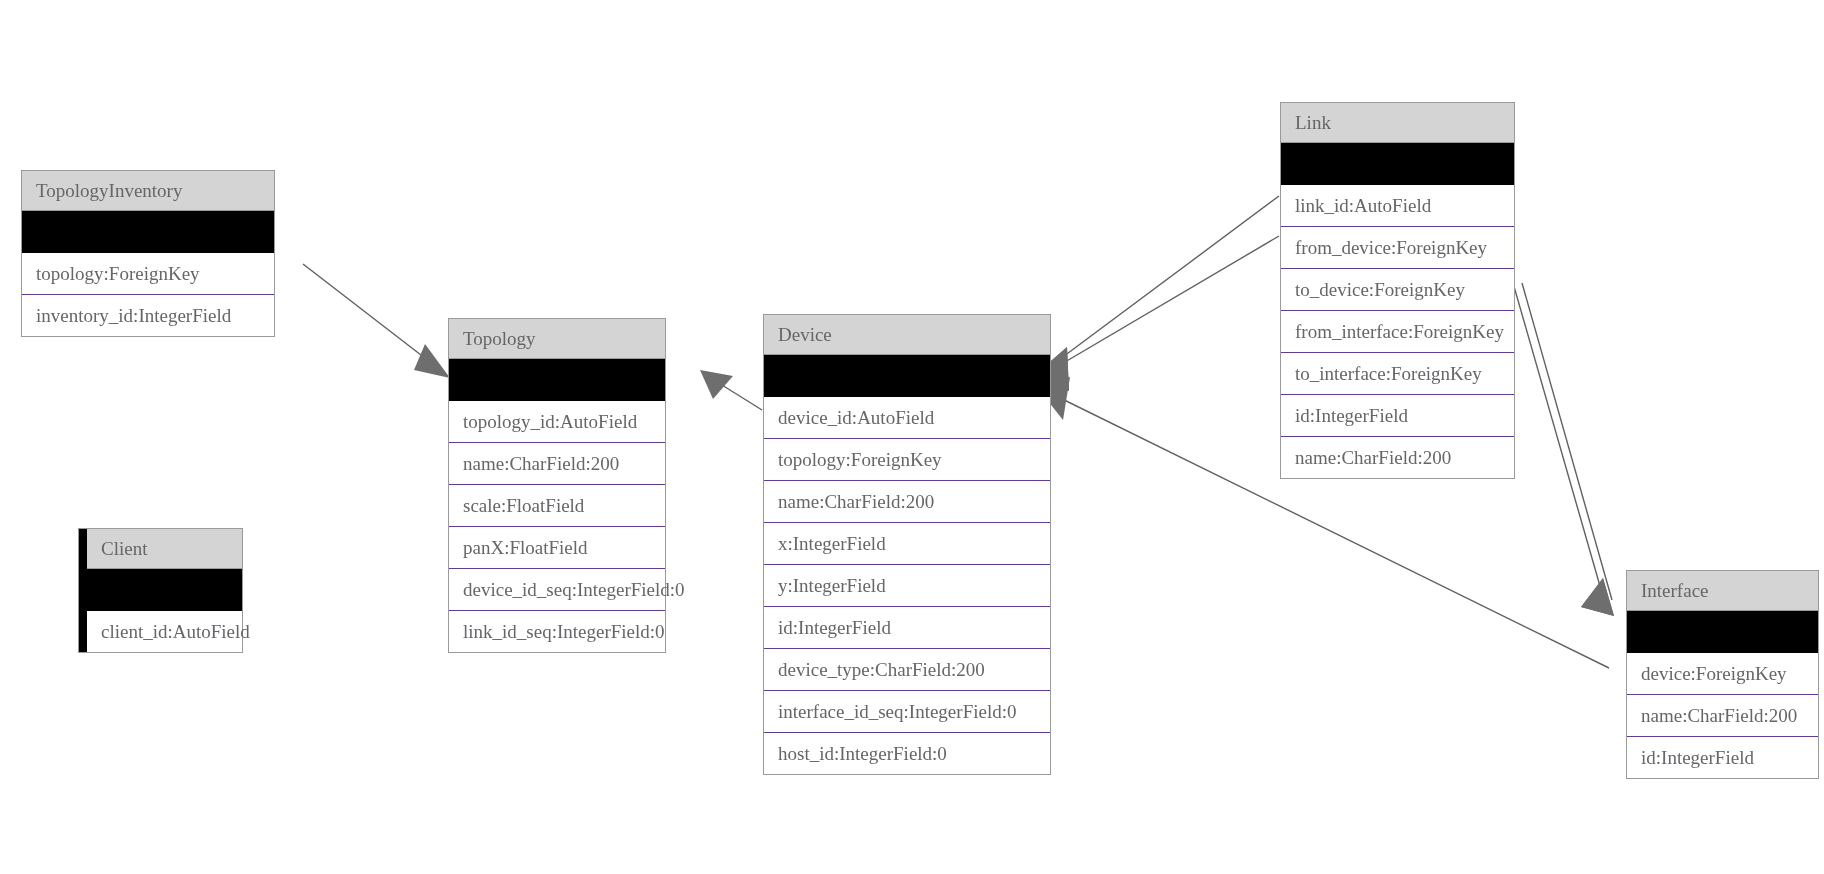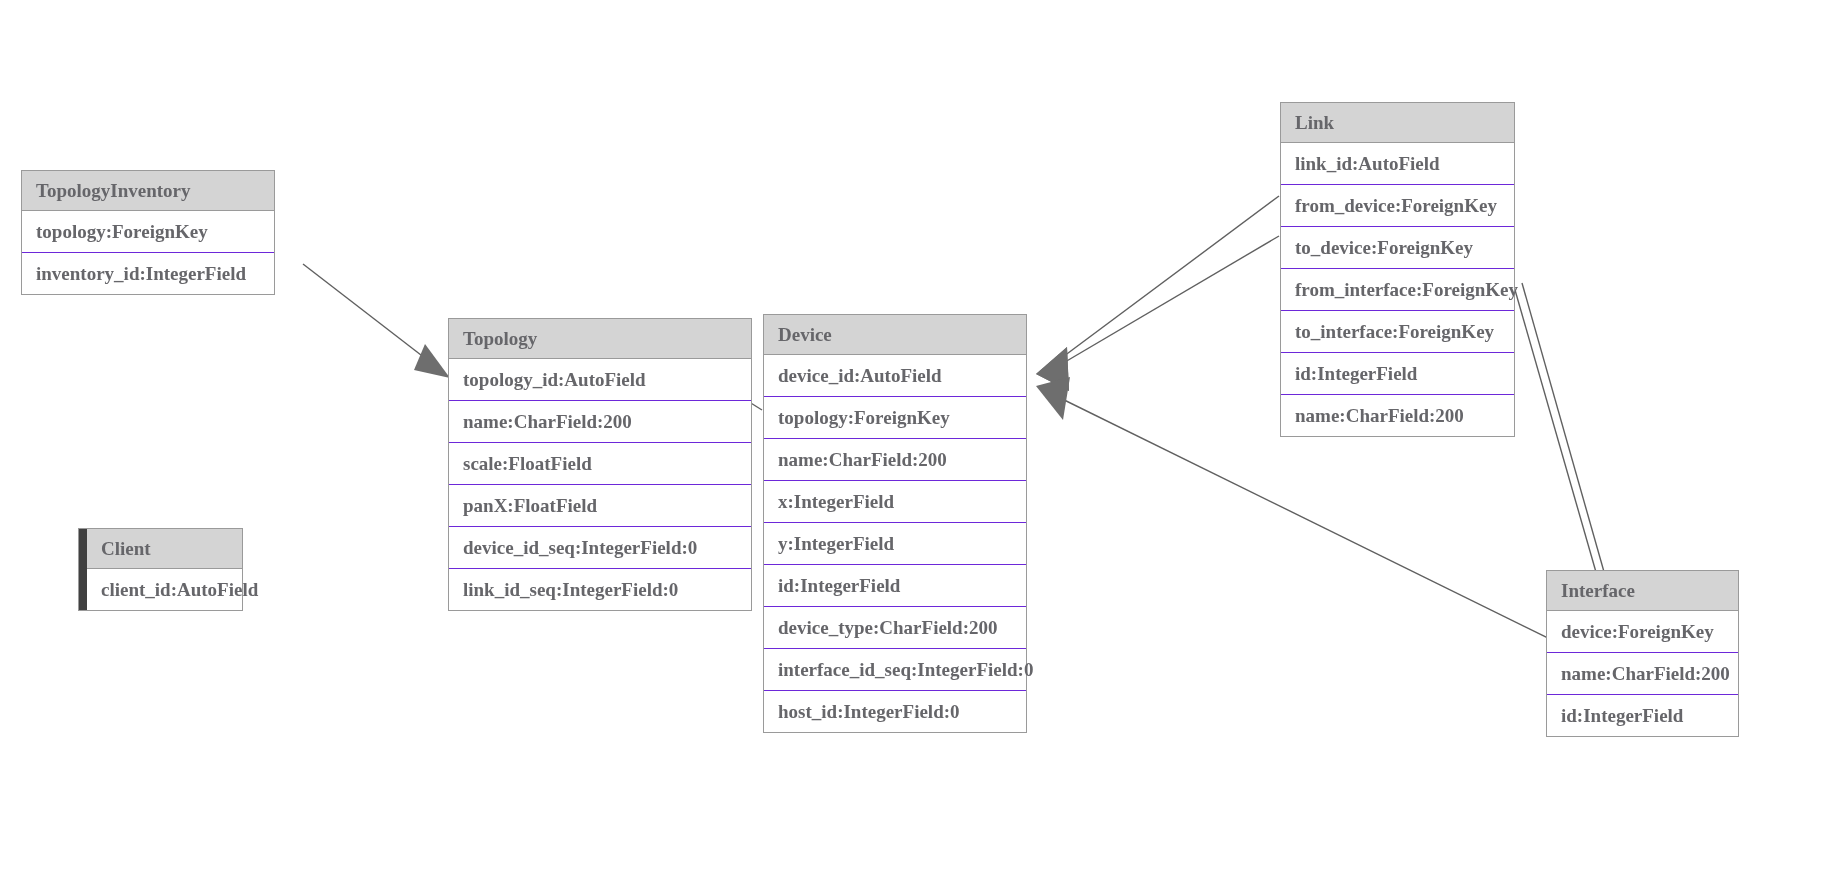--- a/index.html
+++ b/index.html
@@ -22,23 +22,22 @@
     left: 0;
     top: 0;
     width: 1824px;
     height: 874px;
     pointer-events: none;
   }
   .entity {
     position: absolute;
     box-sizing: border-box;
     border: 1px solid #9a9a9a;
-    background: #404040;
+    background: #000000;
     z-index: 2;
-    font-weight: bold;
   }
   .entity-header {
     box-sizing: border-box;
     background: #d4d4d4;
     border-bottom: 1px solid #9a9a9a;
     color: #66666a;
     font-size: 19px;
     line-height: 1;
     padding: 10px 0 10px 14px;
     white-space: nowrap;
@@ -51,20 +50,21 @@
     line-height: 1;
     padding: 11px 0 11px 14px;
     white-space: nowrap;
     background: #ffffff;
   }
   .entity-field:first-of-type {
     border-top: none;
   }
   .entity-fields {
     display: block;
+    margin-top: 42px;
   }
 </style>
 </head>
 <body>
 
 <div id="canvas">
 
   <svg id="edge-layer" viewBox="0 0 1824 874" width="1824" height="874" xmlns="http://www.w3.org/2000/svg">
 
     <g>
@@ -111,32 +111,32 @@
           <div class="entity-field">topology:ForeignKey</div>
           <div class="entity-field">inventory_id:IntegerField</div>
         </div>
       </div>
       <div class="entity" style="left: 78px; top: 528px; width: 165px; padding-left: 8px;">
         <div class="entity-header">Client</div>
         <div class="entity-fields">
           <div class="entity-field">client_id:AutoField</div>
         </div>
       </div>
-      <div class="entity" style="left: 448px; top: 318px; width: 304px;">
+      <div class="entity" style="left: 448px; top: 318px; width: 218px;">
         <div class="entity-header">Topology</div>
         <div class="entity-fields">
           <div class="entity-field">topology_id:AutoField</div>
           <div class="entity-field">name:CharField:200</div>
           <div class="entity-field">scale:FloatField</div>
           <div class="entity-field">panX:FloatField</div>
           <div class="entity-field">device_id_seq:IntegerField:0</div>
           <div class="entity-field">link_id_seq:IntegerField:0</div>
         </div>
       </div>
-      <div class="entity" style="left: 763px; top: 314px; width: 264px;">
+      <div class="entity" style="left: 763px; top: 314px; width: 288px;">
         <div class="entity-header">Device</div>
         <div class="entity-fields">
           <div class="entity-field">device_id:AutoField</div>
           <div class="entity-field">topology:ForeignKey</div>
           <div class="entity-field">name:CharField:200</div>
           <div class="entity-field">x:IntegerField</div>
           <div class="entity-field">y:IntegerField</div>
           <div class="entity-field">id:IntegerField</div>
           <div class="entity-field">device_type:CharField:200</div>
           <div class="entity-field">interface_id_seq:IntegerField:0</div>
@@ -148,21 +148,21 @@
         <div class="entity-fields">
           <div class="entity-field">link_id:AutoField</div>
           <div class="entity-field">from_device:ForeignKey</div>
           <div class="entity-field">to_device:ForeignKey</div>
           <div class="entity-field">from_interface:ForeignKey</div>
           <div class="entity-field">to_interface:ForeignKey</div>
           <div class="entity-field">id:IntegerField</div>
           <div class="entity-field">name:CharField:200</div>
         </div>
       </div>
-      <div class="entity" style="left: 1546px; top: 570px; width: 193px;">
+      <div class="entity" style="left: 1626px; top: 570px; width: 193px;">
         <div class="entity-header">Interface</div>
         <div class="entity-fields">
           <div class="entity-field">device:ForeignKey</div>
           <div class="entity-field">name:CharField:200</div>
           <div class="entity-field">id:IntegerField</div>
         </div>
       </div>
     </div>
 
 </div>

